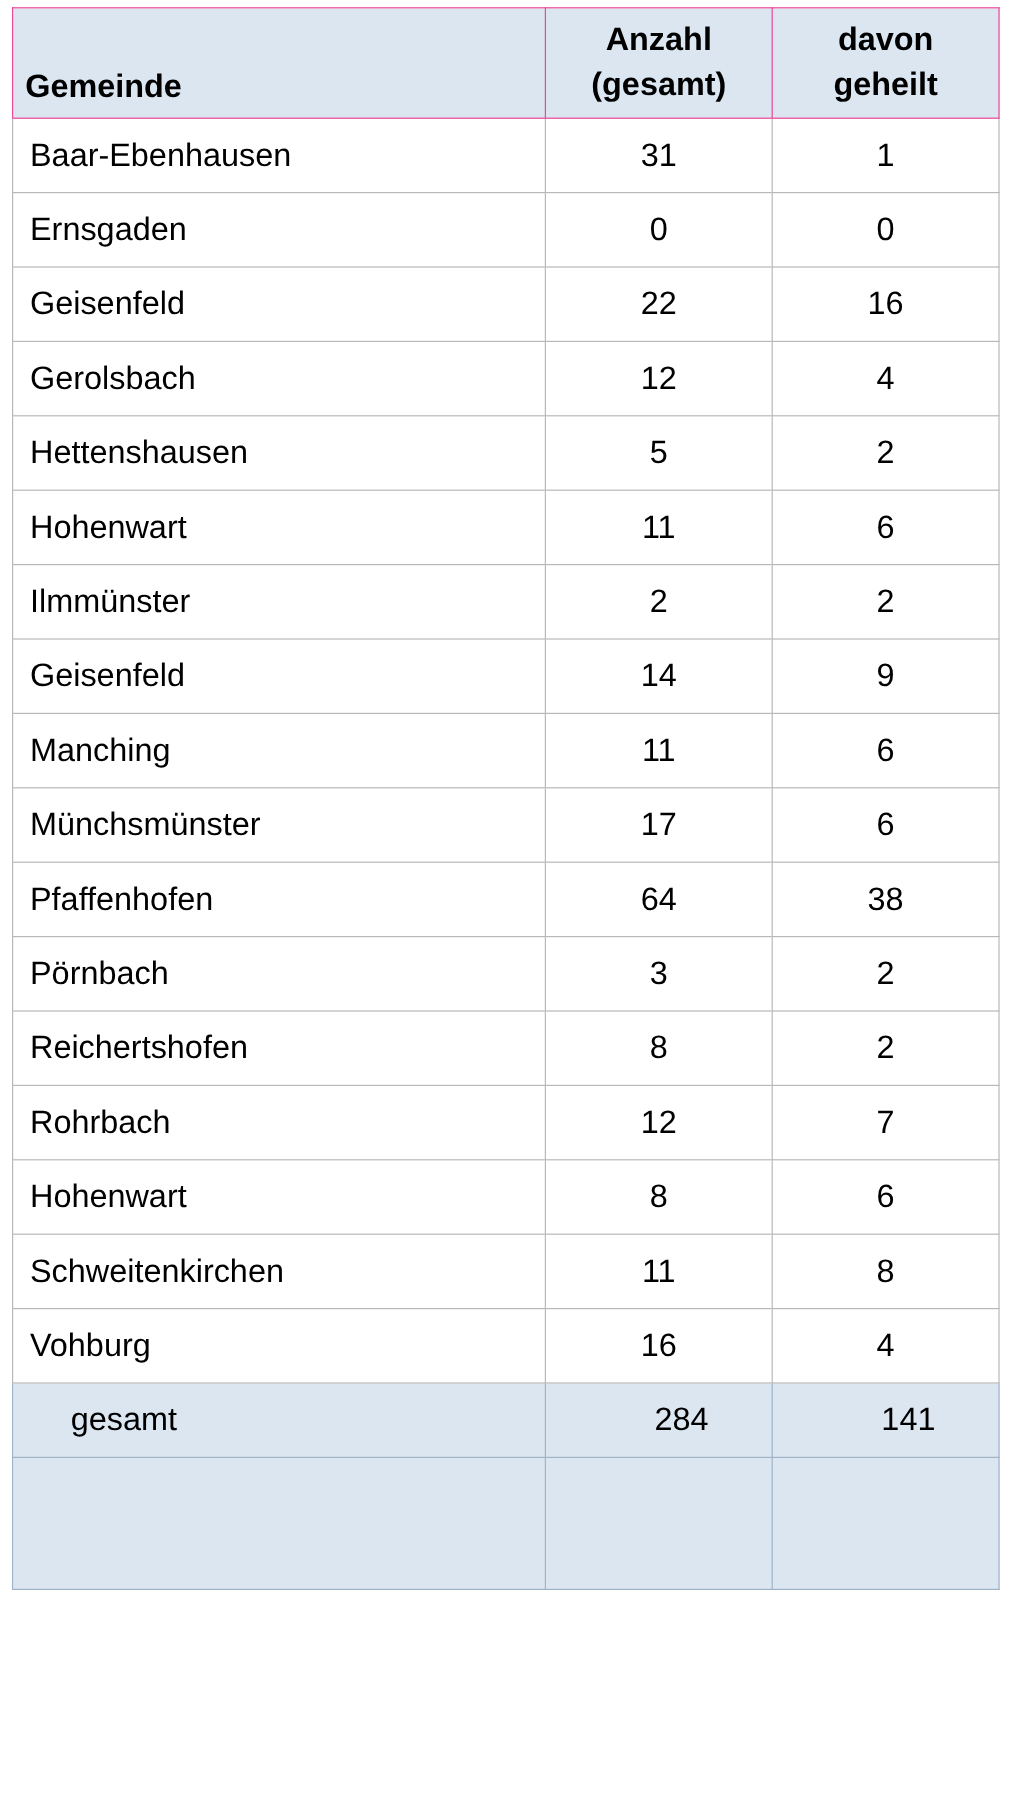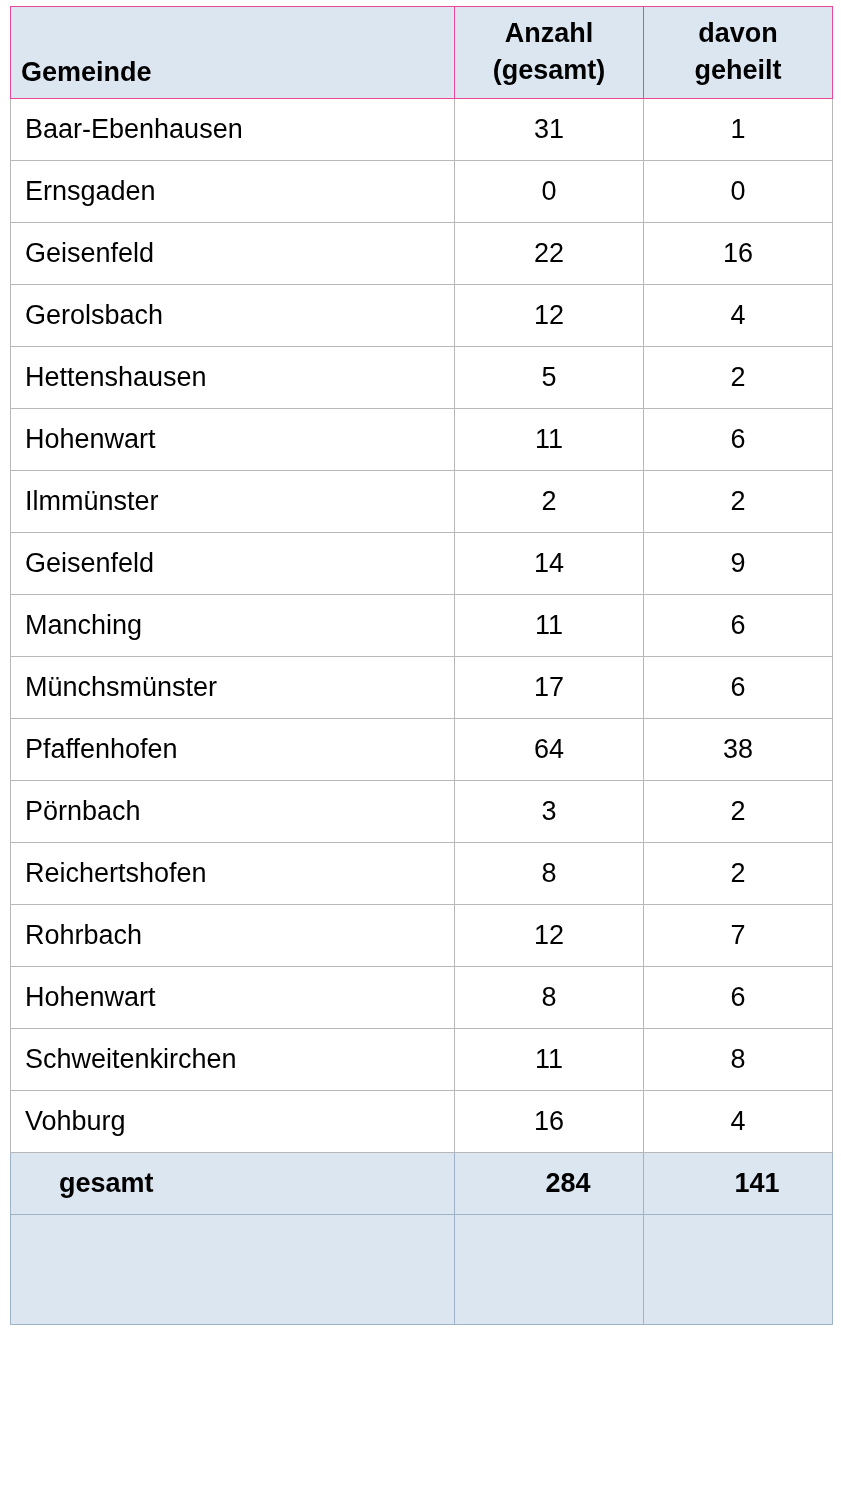--- a/index.html
+++ b/index.html
@@ -65,21 +65,21 @@
   tbody td.name {
     text-align: left;
     padding-left: 14px;
     margin-left: 20px;
   }
   tbody td.num {
     text-align: center;
   }
   tbody tr.total-row td {
     background: #dce6f1;
-    font-weight: bold;
+    font-weight: normal;
     border-color: #9fb3c8;
     padding-left: 48px;
   }
   tbody tr.filler-row td {
     background: #dce6f1;
     height: 110px;
     border-top: none;
     border-color: #9fb3c8;
   }
 </style>

